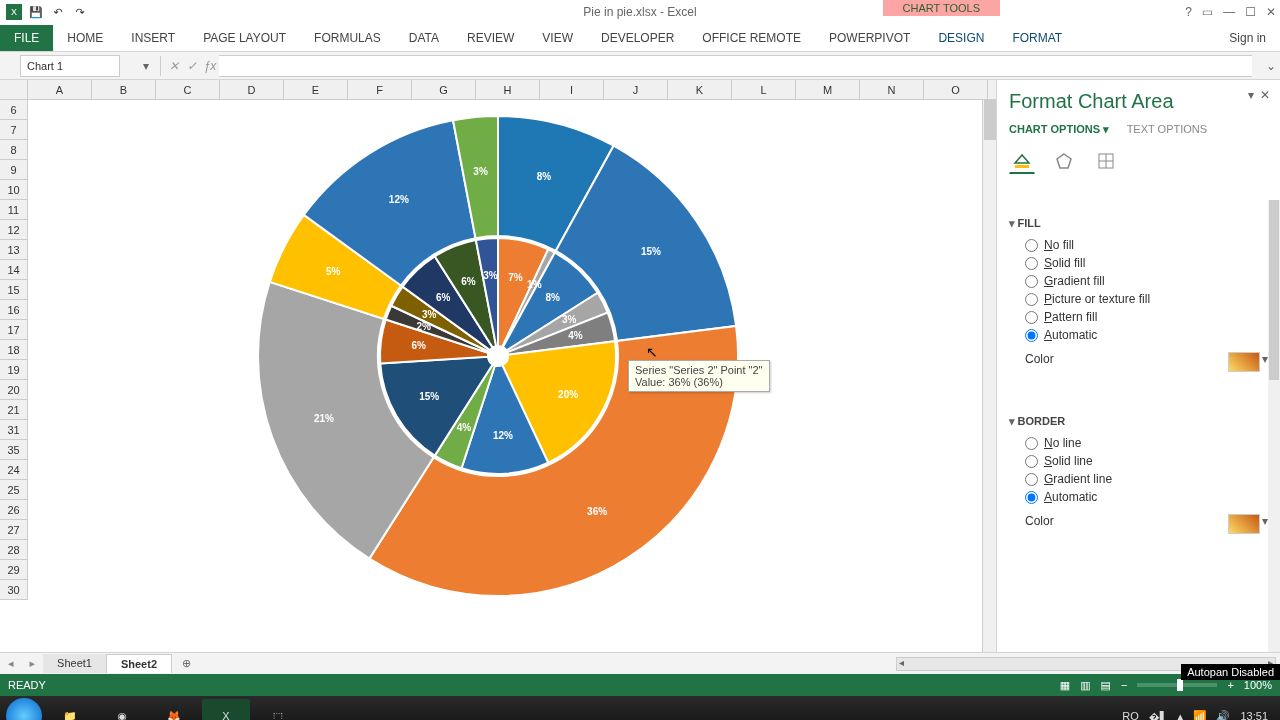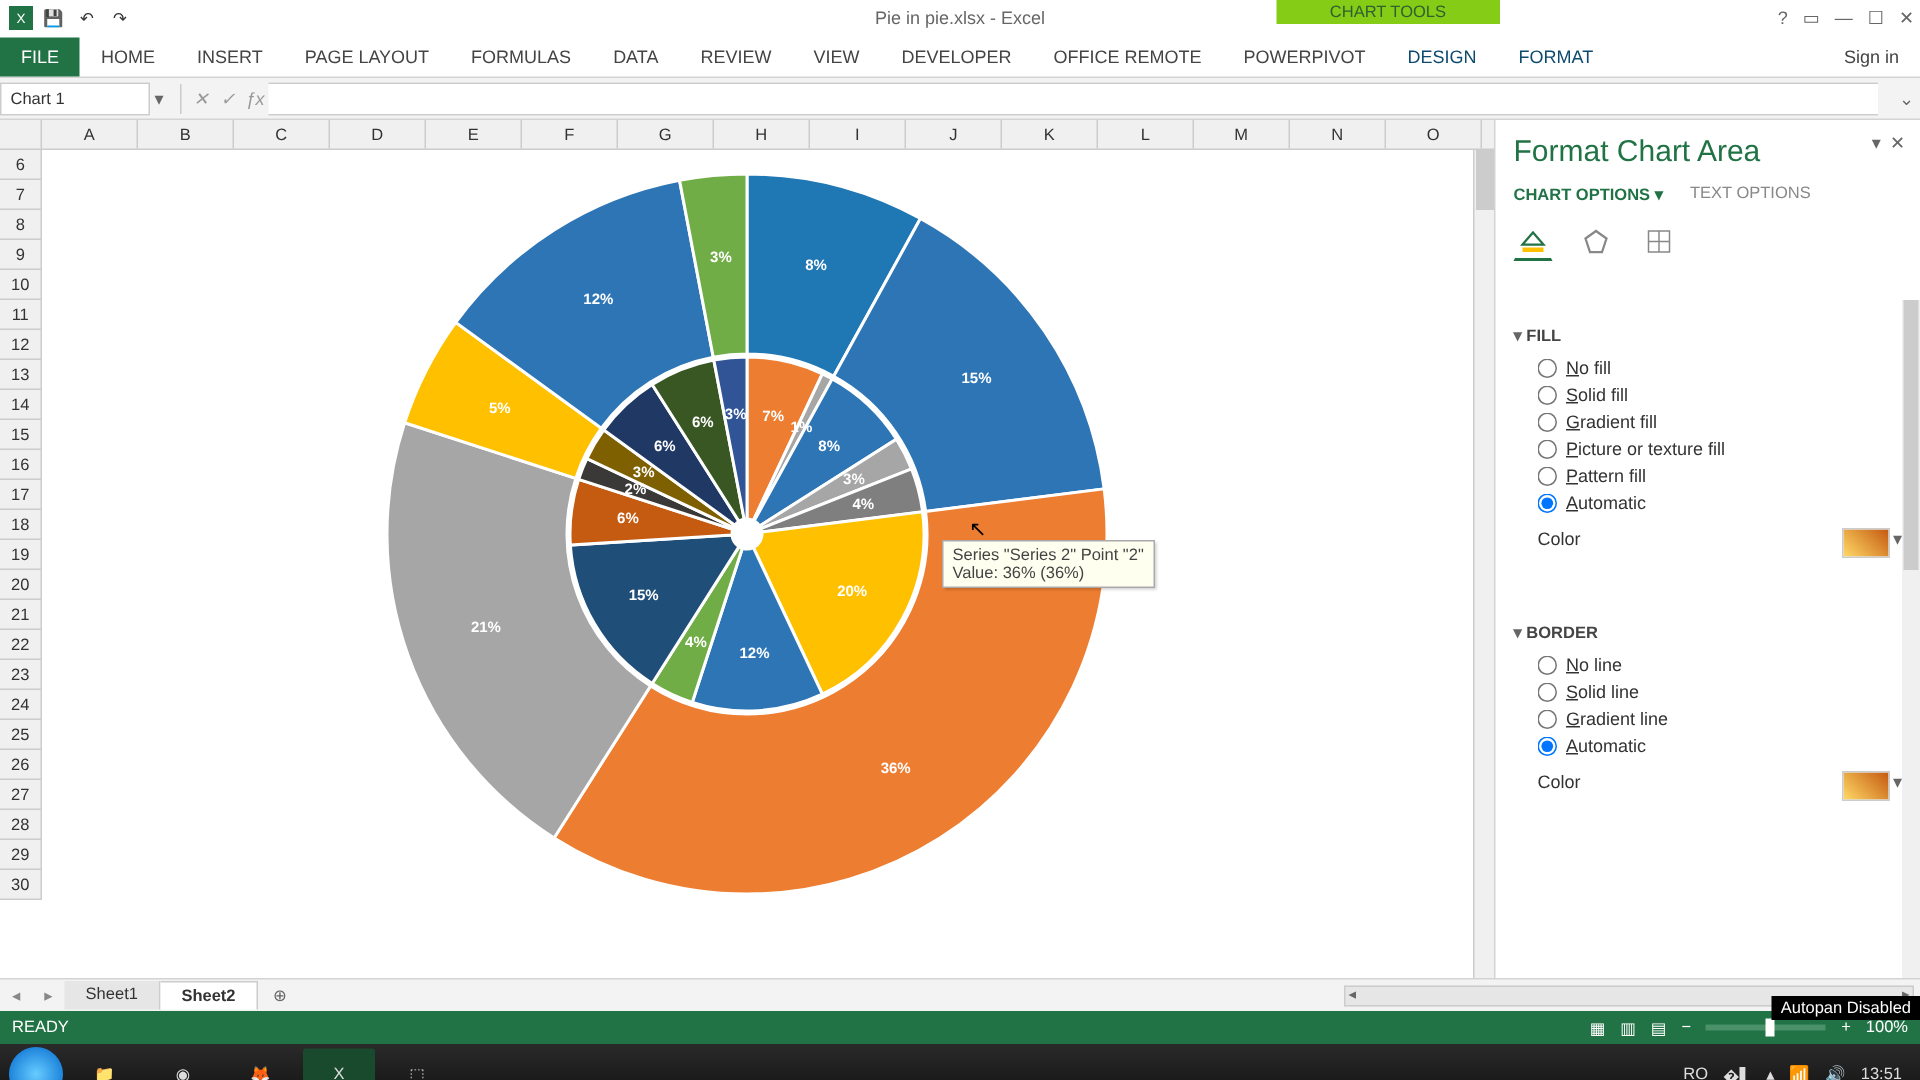--- a/index.html
+++ b/index.html
@@ -3,34 +3,34 @@
 <meta charset="utf-8">
 <style>
 * { box-sizing: border-box; margin: 0; padding: 0; font-family: "Segoe UI", Tahoma, sans-serif; }
 body { width: 1280px; height: 720px; overflow: hidden; background: #fff; font-size: 12px; color: #333; position: relative; }
 
 
 .title-bar { height: 24px; background: #fff; display: flex; align-items: center; position: relative; }
 .qat { display: flex; gap: 6px; padding-left: 6px; align-items: center; }
 .qat-icon { width: 16px; height: 16px; display: flex; align-items: center; justify-content: center; font-size: 11px; }
 .title-center { position: absolute; left: 50%; transform: translateX(-50%); color: #666; font-size: 12px; }
-.chart-tools { position: absolute; right: 280px; top: 0; background: #84cc16; color: #306030; padding: 2px 36px; font-size: 11px; }
+.chart-tools { position: absolute; right: 280px; top: 0; background: #fca5a5; color: #306030; padding: 2px 20px; font-size: 11px; }
 .win-controls { position: absolute; right: 4px; display: flex; gap: 10px; color: #666; }
 .win-controls span { cursor: default; }
 
 
 .ribbon-tabs { height: 28px; background: #fff; display: flex; align-items: flex-end; border-bottom: 1px solid #d4d4d4; }
 .tab-file { background: #217346; color: #fff; padding: 6px 14px; font-size: 12px; }
 .tab { padding: 6px 14px; font-size: 12px; color: #444; cursor: default; }
 .tab.context { color: #0c4a6e; }
 .signin { margin-left: auto; padding: 6px 14px; color: #444; font-size: 12px; }
 
 
 .formula-row { height: 28px; border-bottom: 1px solid #d4d4d4; display: flex; align-items: center; background: #f3f3f3; }
-.name-box { width: 100px; height: 22px; margin: 0 0; background: #fff; border: 1px solid #ccc; display: flex; align-items: center; padding: 0 6px; font-size: 11px; }
+.name-box { width: 100px; height: 22px; margin: 0 20px; background: #fff; border: 1px solid #ccc; display: flex; align-items: center; padding: 0 6px; font-size: 11px; }
 .name-box-dd { width: 12px; text-align: center; color: #666; margin-right: 4px; }
 .fb-sep { width: 1px; height: 20px; background: #ccc; margin: 0 4px; }
 .fb-icon { width: 18px; text-align: center; color: #999; font-style: italic; }
 .formula-input { flex: 1; height: 22px; background: #fff; border-top: 1px solid #ccc; border-bottom: 1px solid #ccc; margin-right: 14px; }
 .fb-expand { width: 12px; color: #666; margin-right: 2px; }
 
 
 .main { display: flex; height: 572px; }
 .sheet-area { width: 996px; position: relative; background: #fff; }
 .col-headers { height: 20px; display: flex; background: #f0f0f0; border-bottom: 1px solid #ccc; }
@@ -181,22 +181,22 @@
         <div class="row-h">12</div>
         <div class="row-h">13</div>
         <div class="row-h">14</div>
         <div class="row-h">15</div>
         <div class="row-h">16</div>
         <div class="row-h">17</div>
         <div class="row-h">18</div>
         <div class="row-h">19</div>
         <div class="row-h">20</div>
         <div class="row-h">21</div>
-        <div class="row-h">22</div>
-        <div class="row-h">23</div>
+        <div class="row-h">31</div>
+        <div class="row-h">35</div>
         <div class="row-h">24</div>
         <div class="row-h">25</div>
         <div class="row-h">26</div>
         <div class="row-h">27</div>
         <div class="row-h">28</div>
         <div class="row-h">29</div>
         <div class="row-h">30</div>
       </div>
     <div class="grid-body">
       <div class="chart-holder">

